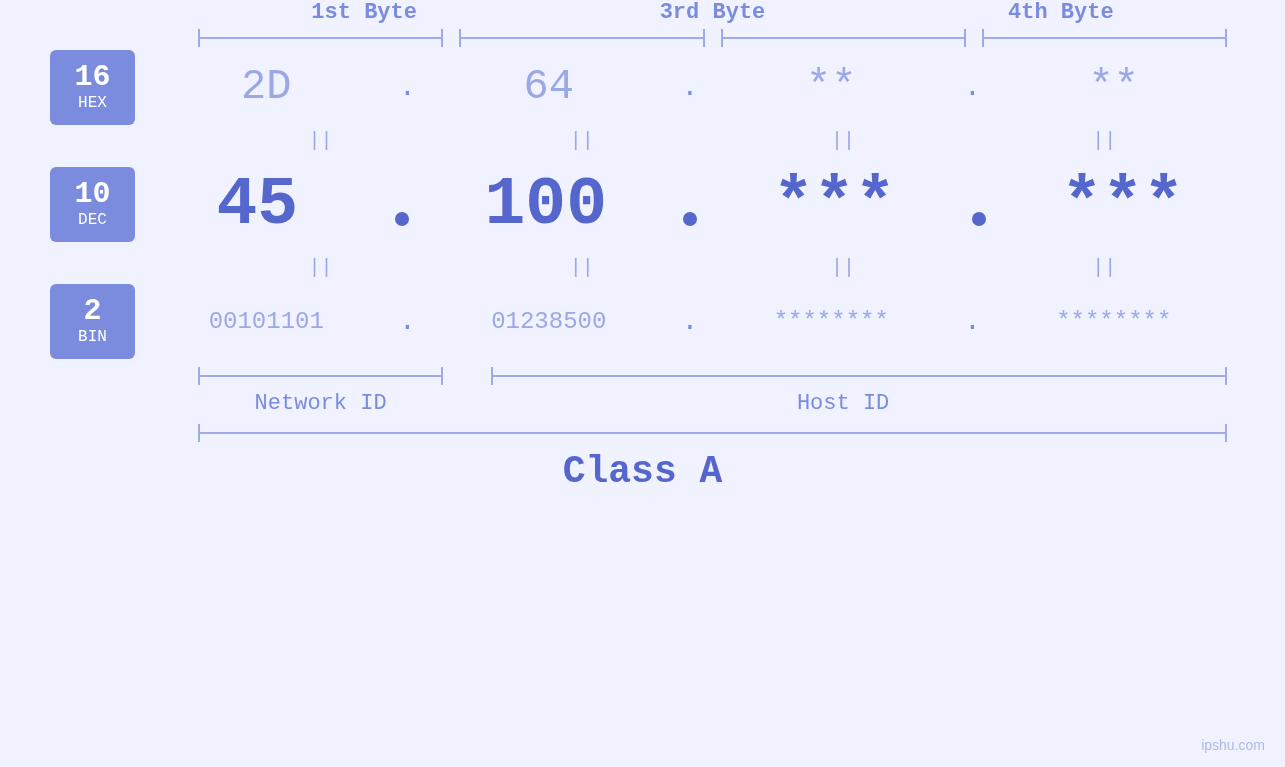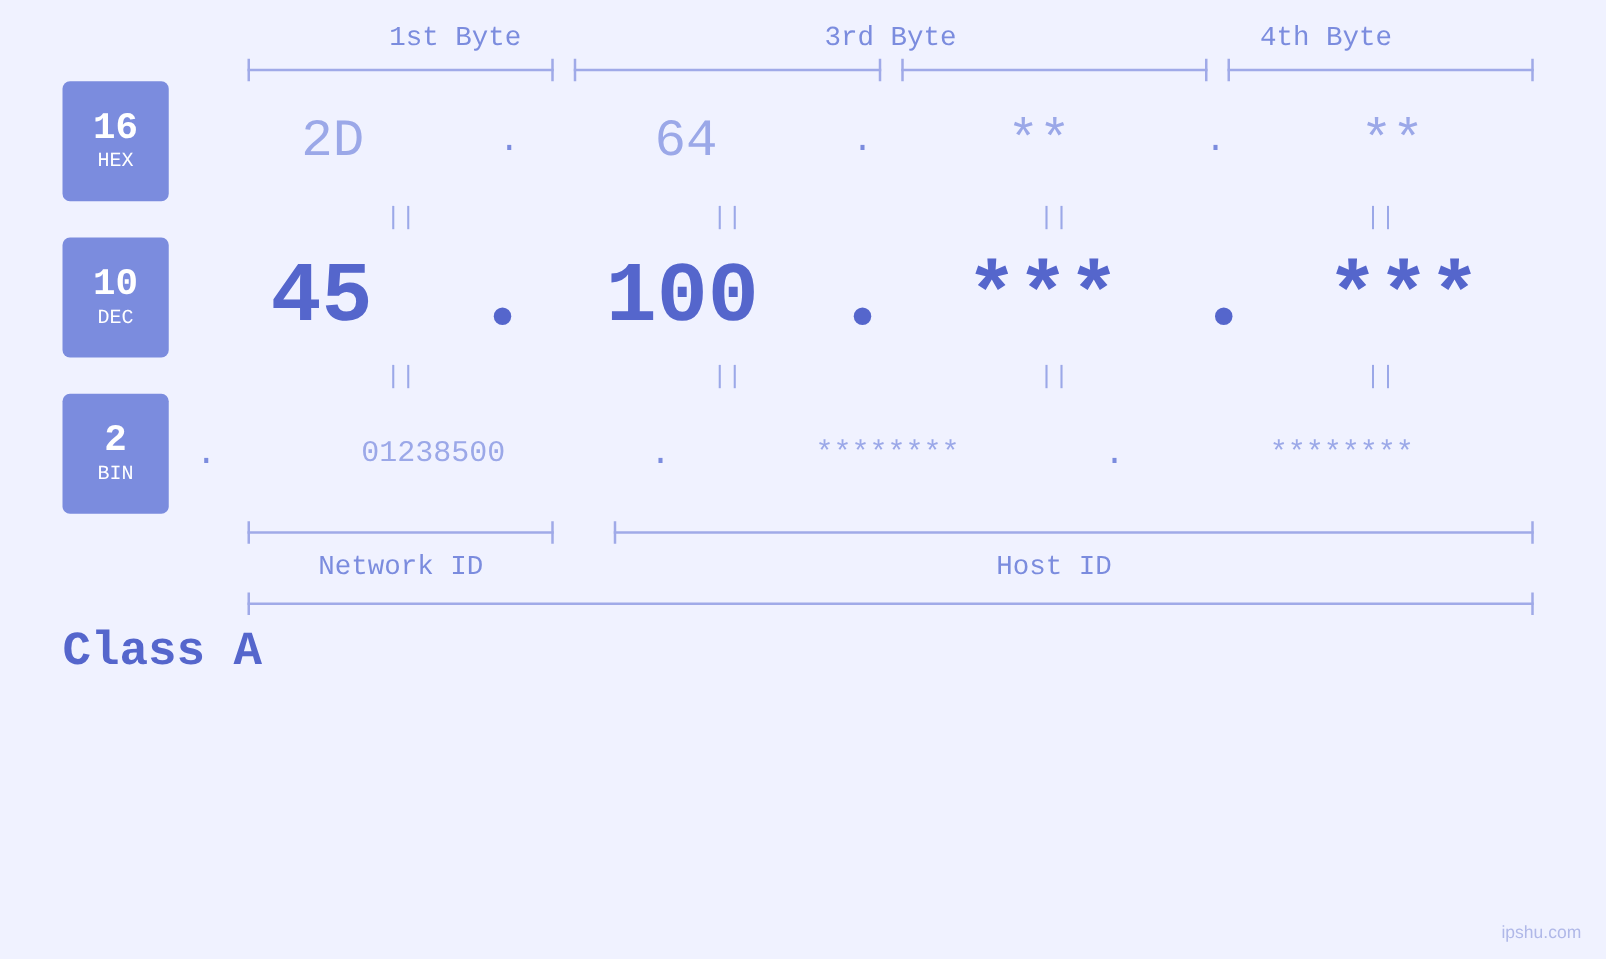--- a/index.html
+++ b/index.html
@@ -22,22 +22,22 @@
       align-items: center;
       padding: 0 50px;
     }
 
     
     .byte-headers {
       display: flex;
       width: 100%;
       justify-content: center;
       padding-left: 140px;
-      margin-top: 18px;
       margin-bottom: 0px;
+      font-weight: bold;
     }
 
     .byte-header {
       flex: 1;
       text-align: center;
       color: #7b8cde;
       font-size: 22px;
       font-family: 'Courier New', Courier, monospace;
     }
 
@@ -89,21 +89,21 @@
     .data-row {
       display: flex;
       align-items: center;
       width: 100%;
       min-height: 80px;
     }
 
     
     .base-badge {
       width: 85px;
-      height: 96px;
+      height: 75px;
       background: #7b8cde;
       border-radius: 6px;
       display: flex;
       flex-direction: column;
       align-items: center;
       justify-content: center;
       flex-shrink: 0;
       margin-right: 10px;
     }
 
@@ -286,21 +286,21 @@
       bottom: 0;
       right: 8px;
       width: 2px;
       height: 18px;
       background: #a0aae8;
     }
 
     
     .class-row {
       width: 100%;
-      text-align: left;
+      text-align: center;
       margin-top: 8px;
     }
 
     .class-label {
       color: #5566cc;
       font-size: 38px;
       font-family: 'Courier New', Courier, monospace;
       font-weight: bold;
     }
 
@@ -417,20 +417,23 @@
     <div class="equals-cell">||</div>
     <div class="equals-cell">||</div>
   </div>
 
   <div class="data-row">
     <div class="base-badge">
       <span class="badge-number">2</span>
       <span class="badge-label">BIN</span>
     </div>
     <div class="values-row">
+      <div class="byte-cell">
+        <span class="bin-value">00101101</span>
+      </div>
       <div class="dot-cell">.</div>
       <div class="byte-cell">
         <span class="bin-value">01238500</span>
       </div>
       <div class="dot-cell">.</div>
       <div class="byte-cell">
         <span class="bin-value">********</span>
       </div>
       <div class="dot-cell">.</div>
       <div class="byte-cell">

